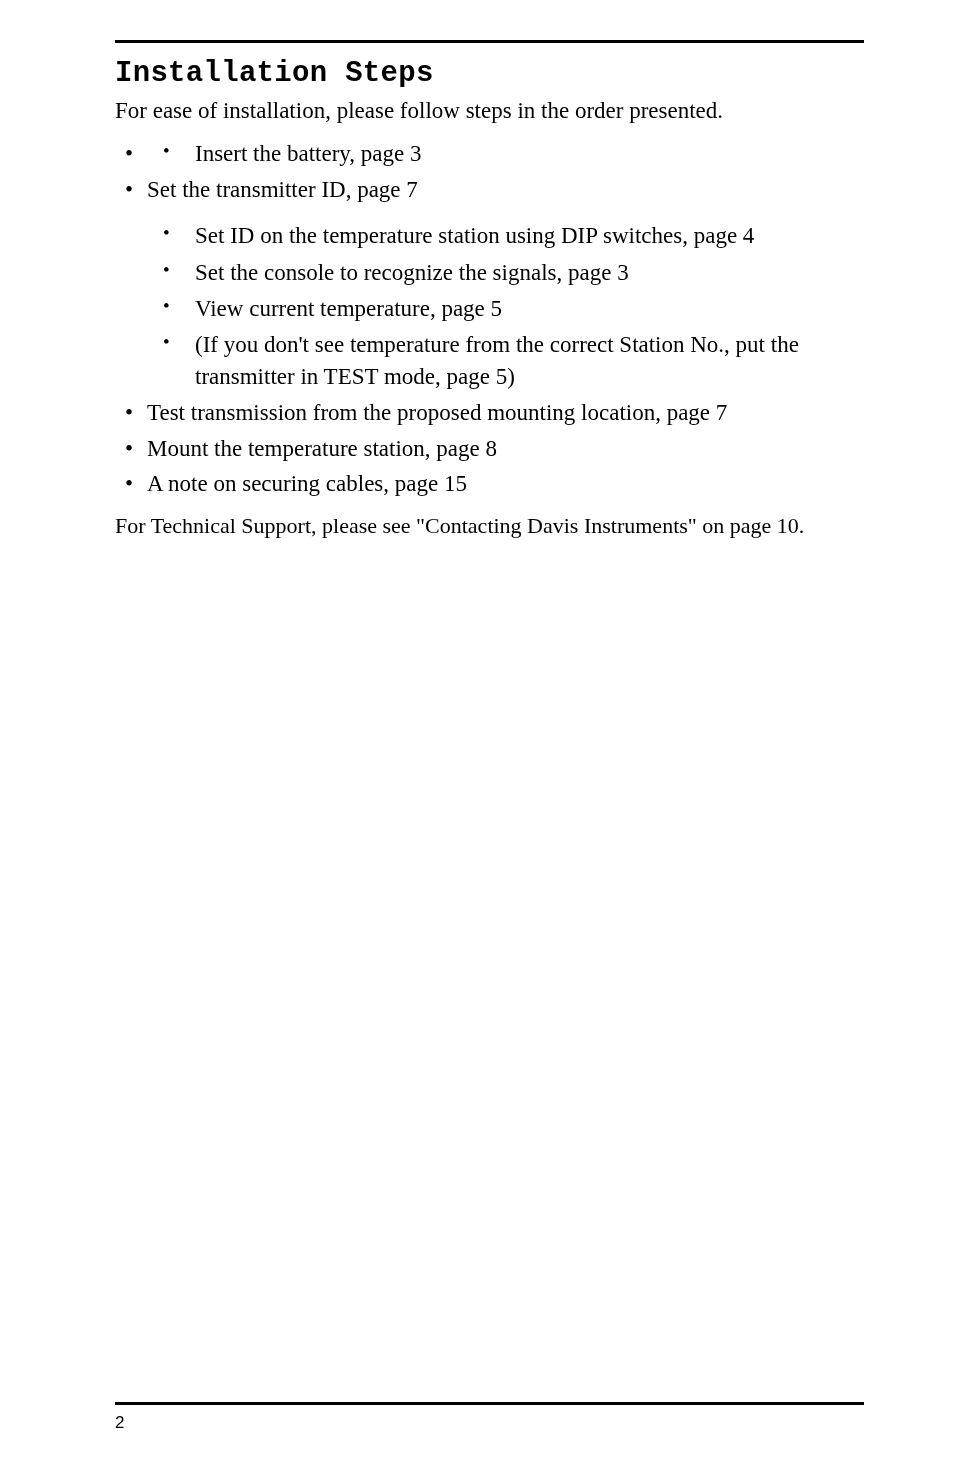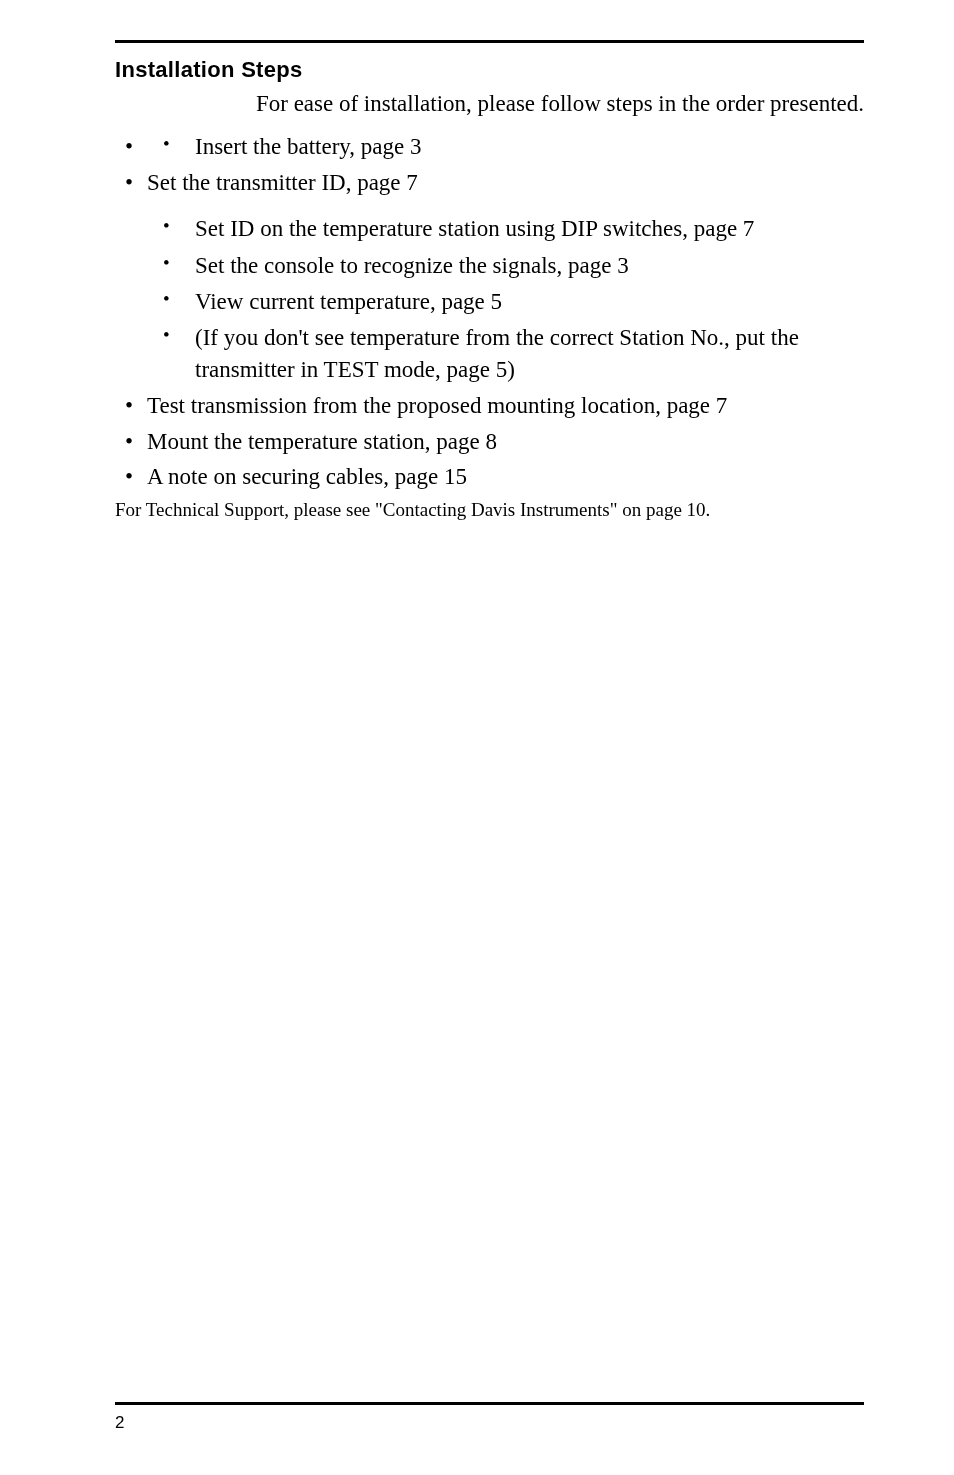--- a/index.html
+++ b/index.html
@@ -16,34 +16,33 @@
       position: relative;
     }
     .page-container {
       padding: 40px 90px 50px 115px;
     }
     .top-rule {
       border-top: 3px solid #000000;
       margin-bottom: 14px;
     }
     .section-heading {
-      font-family: Liberation Sans, sans-serif;
+      font-family: Liberation Mono, monospace;
       font-weight: bold;
-      font-size: 22px;
+      font-size: 29px;
       margin-bottom: 8px;
       letter-spacing: 0.3px;
     }
     .intro-text {
       font-size: 23px;
       margin-bottom: 6px;
-      text-align: right;
     }
     .outro-text {
-      font-size: 19px;
-      margin-top: 6px;
+      font-size: 22px;
+      margin-top: 13px;
     }
     ul.level1 {
       list-style: none;
       padding-left: 0;
     }
     ul.level1 > li {
       position: relative;
       padding-left: 32px;
       font-size: 23px;
       line-height: 1.4;
@@ -99,21 +98,21 @@
   <p class="intro-text">For ease of installation, please follow steps in the order presented.</p>
   <ul class="level1">
     <li>
       <ul class="level2">
         <li>Insert the battery, page 3</li>
       </ul>
     </li>
     <li>
       <span>Set the transmitter ID, page 7</span>
       <ul class="level2">
-        <li>Set ID on the temperature station using DIP switches, page 7</li>
+        <li>Set ID on the temperature station using DIP switches, page 4</li>
         <li>Set the console to recognize the signals, page 3</li>
         <li>View current temperature, page 5</li>
         <li>(If you don't see temperature from the correct Station No., put the transmitter in TEST mode, page 5)</li>
       </ul>
     </li>
     <li>Test transmission from the proposed mounting location, page 7</li>
     <li>Mount the temperature station, page 8</li>
     <li>A note on securing cables, page 15</li>
   </ul>
   <p class="outro-text">For Technical Support, please see "Contacting Davis Instruments" on page 10.</p>

